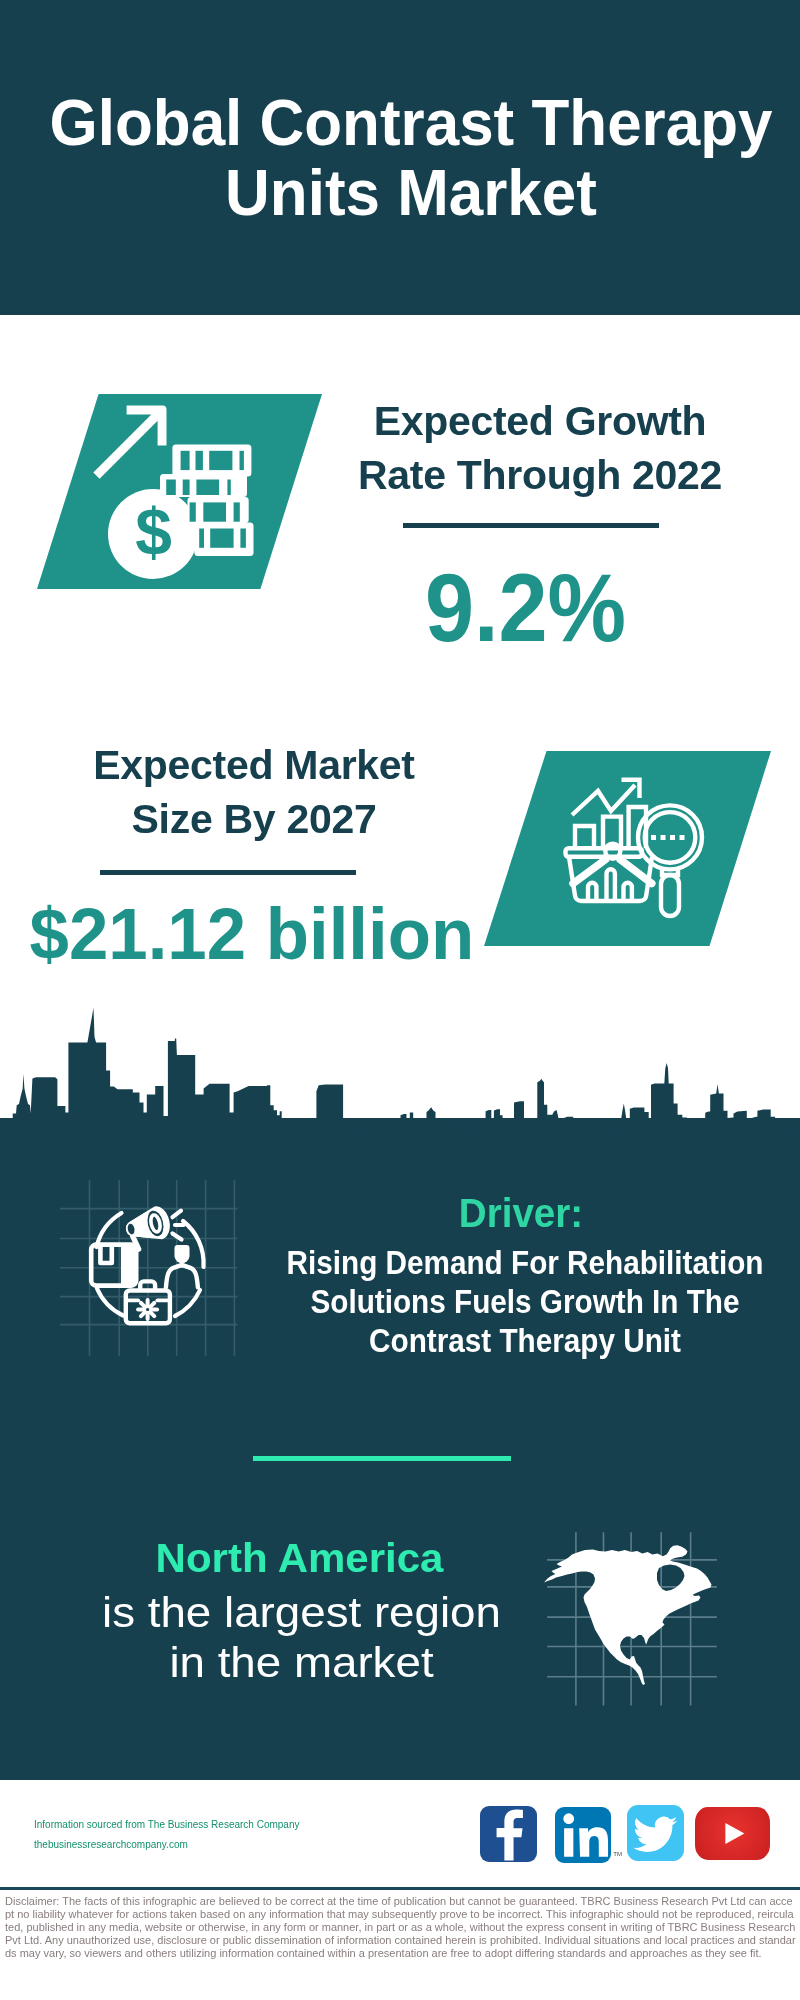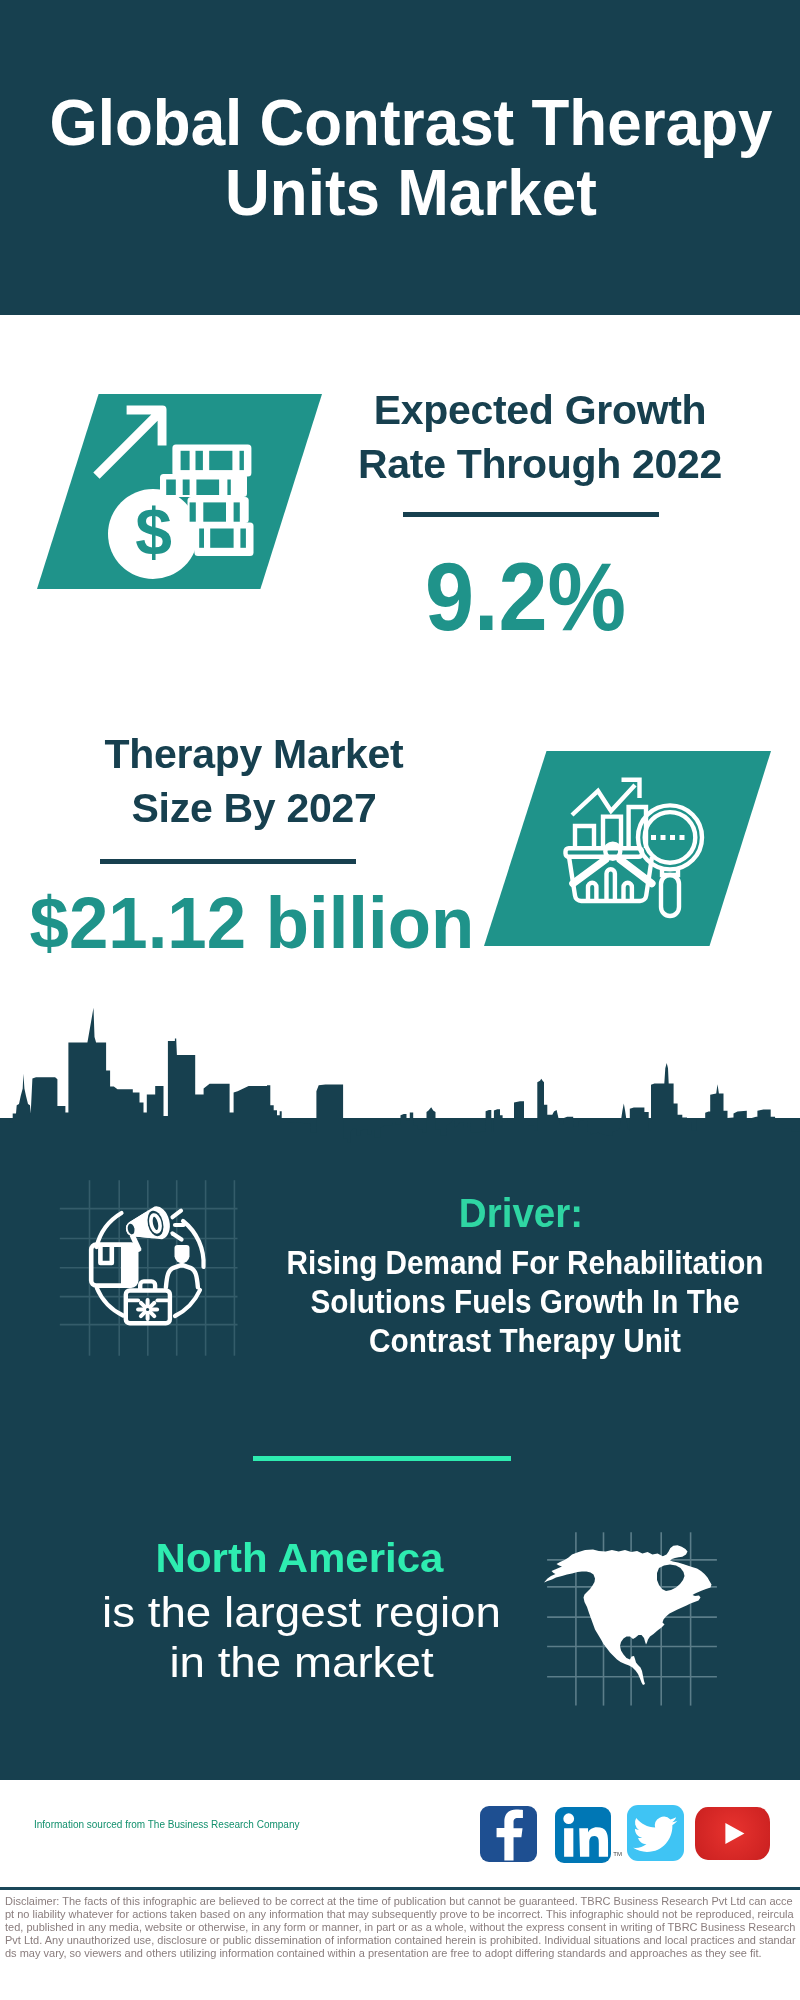--- a/index.html
+++ b/index.html
@@ -11,21 +11,21 @@
     font-size:64px;font-weight:bold;line-height:70.2px;transform:scaleX(0.968);}
   
   .para{position:absolute;background:#1f938a;}
   .growth-para{left:37px;top:394px;width:285px;height:195px;
      clip-path:polygon(61.6px 0, 285px 0, 223.4px 195px, 0 195px);}
   .growth-icon{position:absolute;left:90px;top:395px;}
   .mkt-icon{position:absolute;left:555px;top:765px;}
   .growth-text{position:absolute;left:337px;top:383px;width:406px;text-align:center;}
   .growth-text .rule{margin-left:66px;}
   .growth-text .big{margin-left:-29px;margin-top:31px;}
-  .lbl{color:#17404f;font-size:41px;font-weight:bold;line-height:1.32;letter-spacing:-0.3px;white-space:nowrap;}
+  .lbl{color:#17404f;font-size:41px;font-weight:bold;line-height:1.32;letter-spacing:-0.3px;white-space:nowrap;margin-top:11px;}
   .rule{height:5px;background:#17404f;margin:21px auto 0;width:256px;}
   .big{color:#1f938a;font-size:97px;font-weight:bold;line-height:1.0;margin-top:16px;white-space:nowrap;transform:scaleX(0.91);}
   
   .mkt-para{left:484px;top:751px;width:287px;height:195px;
      clip-path:polygon(62.5px 0, 287px 0, 225.5px 195px, 0 195px);}
   .mkt-text{position:absolute;left:51px;top:727px;width:406px;text-align:center;}
   .mkt-text .rule{margin-left:49px;margin-right:auto;margin-top:24px;}
   .mkt-text .big{margin-left:-28px;margin-top:22px;font-size:73px;transform:scaleX(0.97);}
   
   .lower{position:absolute;left:0;top:1118px;width:800px;height:662px;background:#17404f;}
@@ -127,21 +127,21 @@
     </g>
     <g fill="#fff">
       <rect x="96" y="70" width="5" height="5"></rect>
       <rect x="105.5" y="70" width="5" height="5"></rect>
       <rect x="115" y="70" width="5" height="5"></rect>
       <rect x="124.5" y="70" width="5" height="5"></rect>
     </g>
   </svg>
   <div class="mkt-text">
     <div class="lbl">
-      <div>Therapy Market</div>
+      <div>Expected Market</div>
       <div>Size By 2027</div>
     </div>
     <div class="rule"></div>
     <div class="big">$21.12 billion</div>
   </div>
 
   <div class="lower"></div>
   <svg class="skyline" width="800" height="160" viewBox="0 0 800 160">
       <path fill="#17404f" d="M-2,113.6 L0.0,113.6 L9.3,113.6 L9.3,117.6 L12.7,117.6 L12.7,108.6 L16.0,108.6 L16.7,100.2 L19.0,98.9 L20.7,90.9 L22.7,83.5 L23.4,68.8 L24.4,83.5 L26.0,90.9 L28.0,98.9 L30.0,100.2 L30.7,108.6 L32.4,73.5 L36.0,72.2 L55.1,72.2 L57.4,74.2 L57.4,100.9 L65.4,100.9 L65.4,107.6 L68.4,107.6 L68.4,37.4 L87.4,37.4 L88.4,32.1 L93.5,2.7 L94.5,32.1 L96.1,37.4 L106.1,37.4 L106.1,65.5 L110.1,65.5 L110.1,81.5 L113.8,81.5 L117.5,84.2 L132.8,84.2 L132.8,87.5 L139.5,87.5 L139.5,97.6 L143.5,97.6 L143.5,107.6 L146.8,107.6 L146.8,89.5 L155.2,89.5 L155.2,80.9 L163.5,80.9 L163.5,110.9 L167.9,110.9 L167.9,36.1 L174.9,36.1 L174.9,33.4 L176.2,33.4 L176.9,50.1 L195.2,50.1 L195.2,89.5 L203.6,89.5 L203.6,83.5 L209.6,78.8 L229.6,78.8 L229.6,107.6 L233.6,107.6 L233.6,87.5 L237.6,86.2 L248.6,80.9 L267.0,80.9 L267.0,80.2 L270.3,80.2 L270.3,100.2 L273.7,100.2 L273.7,105.2 L277.0,105.2 L277.0,110.3 L279.7,110.3 L279.7,106.2 L281.7,106.2 L281.7,112.9 L287.0,112.9 L287.0,117.6 L295.4,116.9 L310.4,118.9 L310.4,127.6 L316.4,127.6 L316.4,86.2 L318.7,80.2 L325.4,79.5 L343.1,79.5 L343.1,133.6 L347.1,133.6 L347.1,137.6 L350.4,137.6 L350.4,127.0 L353.1,123.6 L356.4,123.6 L356.4,130.3 L360.4,130.3 L360.4,126.3 L363.8,124.3 L367.1,124.3 L367.1,129.6 L371.1,129.6 L371.1,125.0 L374.5,125.0 L374.5,132.3 L380.5,132.3 L380.5,122.9 L384.5,120.3 L392.2,120.3 L392.2,116.9 L395.5,116.9 L395.5,119.6 L400.5,119.6 L400.5,110.3 L403.8,108.9 L406.5,108.9 L406.5,115.6 L409.8,115.6 L409.8,107.6 L413.2,107.6 L413.2,120.3 L417.9,120.3 L417.9,124.3 L422.2,124.3 L422.2,127.6 L426.5,127.6 L426.5,106.9 L428.5,105.6 L431.2,102.2 L433.2,105.6 L435.5,106.9 L435.5,124.3 L440.5,124.3 L440.5,130.3 L446.6,130.3 L446.6,120.3 L449.9,118.9 L452.6,114.9 L454.6,114.9 L454.6,122.9 L457.2,120.9 L459.9,117.6 L463.2,117.6 L463.2,122.9 L467.2,122.9 L467.2,116.9 L470.6,116.9 L470.6,127.6 L480.6,127.6 L480.6,126.3 L485.6,126.3 L485.6,106.2 L488.9,104.9 L491.3,104.9 L491.3,127.0 L493.9,127.0 L493.9,105.6 L497.3,104.2 L500.0,104.2 L500.0,110.3 L502.6,110.3 L502.6,116.9 L507.3,116.9 L507.3,114.3 L514.0,114.3 L514.0,97.6 L520.0,96.2 L524.0,96.2 L524.0,113.6 L528.0,113.6 L528.0,120.3 L534.0,120.3 L534.0,125.7 L537.3,125.7 L537.3,77.2 L540.0,75.8 L541.3,73.8 L542.6,75.8 L544.0,77.2 L544.0,99.8 L547.3,99.8 L547.3,109.7 L552.3,109.7 L554.0,106.4 L556.6,105.1 L557.9,110.4 L559.9,119.7 L563.9,119.7 L563.9,113.1 L567.2,111.7 L573.2,111.7 L573.2,121.7 L578.9,121.7 L578.9,116.4 L583.2,115.1 L587.2,115.1 L587.2,127.0 L590.5,127.0 L590.5,129.7 L593.9,128.4 L598.8,127.7 L603.8,129.7 L608.8,130.4 L612.1,130.4 L612.1,126.4 L617.1,125.7 L619.8,123.1 L621.1,114.4 L622.4,105.8 L623.8,98.4 L625.1,105.8 L626.4,114.4 L627.8,123.1 L629.8,125.7 L629.8,103.8 L633.8,102.4 L644.4,102.4 L644.4,107.1 L648.7,107.1 L648.7,125.7 L651.0,125.7 L651.0,79.8 L654.4,78.5 L664.3,78.5 L665.3,63.2 L666.7,57.9 L668.0,63.2 L668.7,78.5 L673.6,78.5 L673.6,98.4 L677.6,98.4 L677.6,109.7 L682.3,109.7 L682.3,112.4 L687.0,112.4 L687.0,117.1 L691.9,117.1 L691.9,125.7 L696.9,125.7 L696.9,114.4 L700.2,113.1 L705.2,113.1 L705.2,107.8 L708.6,106.4 L710.2,106.4 L710.2,89.8 L716.2,88.5 L717.5,79.2 L718.9,88.5 L723.5,88.5 L723.5,105.8 L727.5,105.8 L727.5,113.1 L733.5,112.4 L733.5,108.4 L737.5,106.4 L746.8,105.8 L746.8,116.4 L751.8,116.4 L751.8,113.1 L756.1,111.7 L757.4,111.7 L757.4,105.8 L763.4,104.4 L770.7,104.4 L770.7,111.7 L775.1,111.7 L775.1,116.4 L780.0,116.4 L780.0,119.7 L784.0,119.7 L784.0,123.7 L791.7,123.7 L791.7,126.4 L800.0,126.4 L802,126.4 L802,160 L-2,160 Z"></path>
     </svg>
@@ -238,20 +238,21 @@
  <line x1="17.1" y1="107.1" x2="186.9" y2="107.1"></line>
  <line x1="17.1" y1="136.5" x2="186.9" y2="136.5"></line>
  <line x1="17.1" y1="166.7" x2="186.9" y2="166.7"></line>
 </g>
 <path fill="#fff" fill-rule="evenodd" d="M42.0,44.6 L48.6,42.0 L55.1,39.9 L63.0,39.4 L68.8,41.0 L75.6,41.5 L81.9,39.9 L88.7,41.5 L95.0,39.9 L101.3,42.0 L107.1,41.0 L112.4,43.6 L117.6,42.0 L122.4,44.6 L127.6,43.6 L132.8,46.2 L136.5,44.6 L138.6,41.5 L140.2,38.3 L143.3,35.7 L147.5,35.2 L151.7,36.8 L155.4,38.9 L157.5,41.5 L156.0,44.6 L152.3,46.7 L148.5,47.3 L145.0,47.9 L142.0,49.0 L140.0,50.5 L143.0,51.5 L148.0,52.5 L153.0,54.0 L157.5,55.5 L162.0,57.0 L167.0,58.5 L171.0,61.0 L174.5,64.0 L177.5,67.5 L179.5,71.0 L181.5,74.5 L180.5,77.5 L176.0,79.0 L172.0,80.5 L168.5,82.0 L165.0,83.5 L162.5,85.0 L165.0,86.0 L169.0,85.5 L170.5,87.5 L168.5,90.5 L164.5,92.0 L160.5,93.5 L156.5,95.5 L152.0,97.5 L147.5,99.5 L143.5,101.5 L139.5,103.5 L136.0,106.5 L133.5,109.5 L132.5,112.5 L134.5,114.5 L131.5,117.5 L127.5,120.5 L123.5,124.0 L120.0,126.5 L118.0,129.5 L117.0,132.5 L116.0,134.5 L115.0,131.5 L114.0,128.0 L111.5,125.0 L108.5,125.0 L105.5,127.5 L103.0,129.0 L100.0,126.5 L96.5,126.5 L93.5,128.5 L91.0,132.0 L90.0,136.0 L91.0,140.5 L93.5,144.5 L96.5,148.0 L100.0,149.5 L101.5,146.5 L104.0,146.0 L105.0,149.0 L106.0,152.5 L108.0,155.0 L110.5,157.5 L112.0,161.0 L113.0,166.0 L114.0,171.0 L115.0,174.0 L113.0,175.0 L111.5,172.5 L110.0,168.5 L108.0,164.0 L105.5,160.5 L102.5,157.5 L99.0,155.5 L95.0,154.0 L90.5,152.0 L87.0,149.5 L83.5,146.0 L80.0,142.5 L77.0,138.5 L73.5,134.0 L71.0,129.5 L68.0,124.5 L65.0,119.5 L63.0,114.0 L61.0,108.5 L59.0,103.0 L57.0,97.0 L54.5,92.0 L53.5,87.5 L54.5,84.5 L57.5,81.5 L60.0,79.0 L62.5,75.5 L64.5,72.0 L65.0,68.5 L63.5,64.5 L60.5,62.5 L56.5,61.5 L52.0,61.5 L47.5,62.0 L42.0,63.5 L37.0,64.5 L32.0,66.0 L26.0,67.5 L22.0,69.5 L17.5,71.0 L14.0,72.5 L17.5,68.5 L21.0,66.0 L25.5,64.0 L23.5,63.0 L21.5,61.0 L25.0,59.5 L28.5,58.0 L32.0,56.5 L29.0,55.5 L26.5,54.0 L30.0,52.0 L34.5,50.0 L38.5,47.5 Z M127.0,63.0 L127.0,70.0 L129.0,75.0 L132.0,79.0 L136.0,81.0 L141.0,80.0 L146.0,77.5 L150.0,74.0 L153.0,70.0 L154.5,66.0 L153.5,62.0 L150.5,58.0 L146.0,55.5 L140.0,54.5 L134.0,55.5 L129.0,58.0 Z"></path>
 </svg>
 
   <div class="footer">
     <div class="src">
       <div>Information sourced from The Business Research Company</div>
+      <div>thebusinessresearchcompany.com</div>
     </div>
     <div class="social">
       <a class="sb sb-fb">
         <svg viewBox="0 0 40 40">
             <path fill="#fff" d="M23.6 39 V22.4 h5.6 l0.84 -6.5 h-6.44 v-4.15 c0 -1.88 0.52 -3.16 3.22 -3.16 H30.3 V2.78 c-0.6 -0.08 -2.62 -0.26 -4.97 -0.26 -4.92 0 -8.29 3 -8.29 8.52 v4.76 h-5.57 v6.5 h5.57 V39 Z"></path>
           </svg>
       </a>
       <a class="sb sb-li">
         <svg viewBox="0 0 40 40">
             <path fill="#fff" d="M6.5 15.2 h6.6 V35.5 h-6.6 Z M9.8 4.5 a3.85 3.85 0 1 1 0 7.7 3.85 3.85 0 0 1 0 -7.7 Z M17.3 15.2 h6.33 v2.78 h0.09 c0.88 -1.67 3.03 -3.43 6.25 -3.43 6.68 0 7.92 4.4 7.92 10.12 V35.5 h-6.6 V26 c0 -2.27 -0.04 -5.2 -3.16 -5.2 -3.17 0 -3.65 2.47 -3.65 5.03 V35.5 h-6.6 Z"></path>

